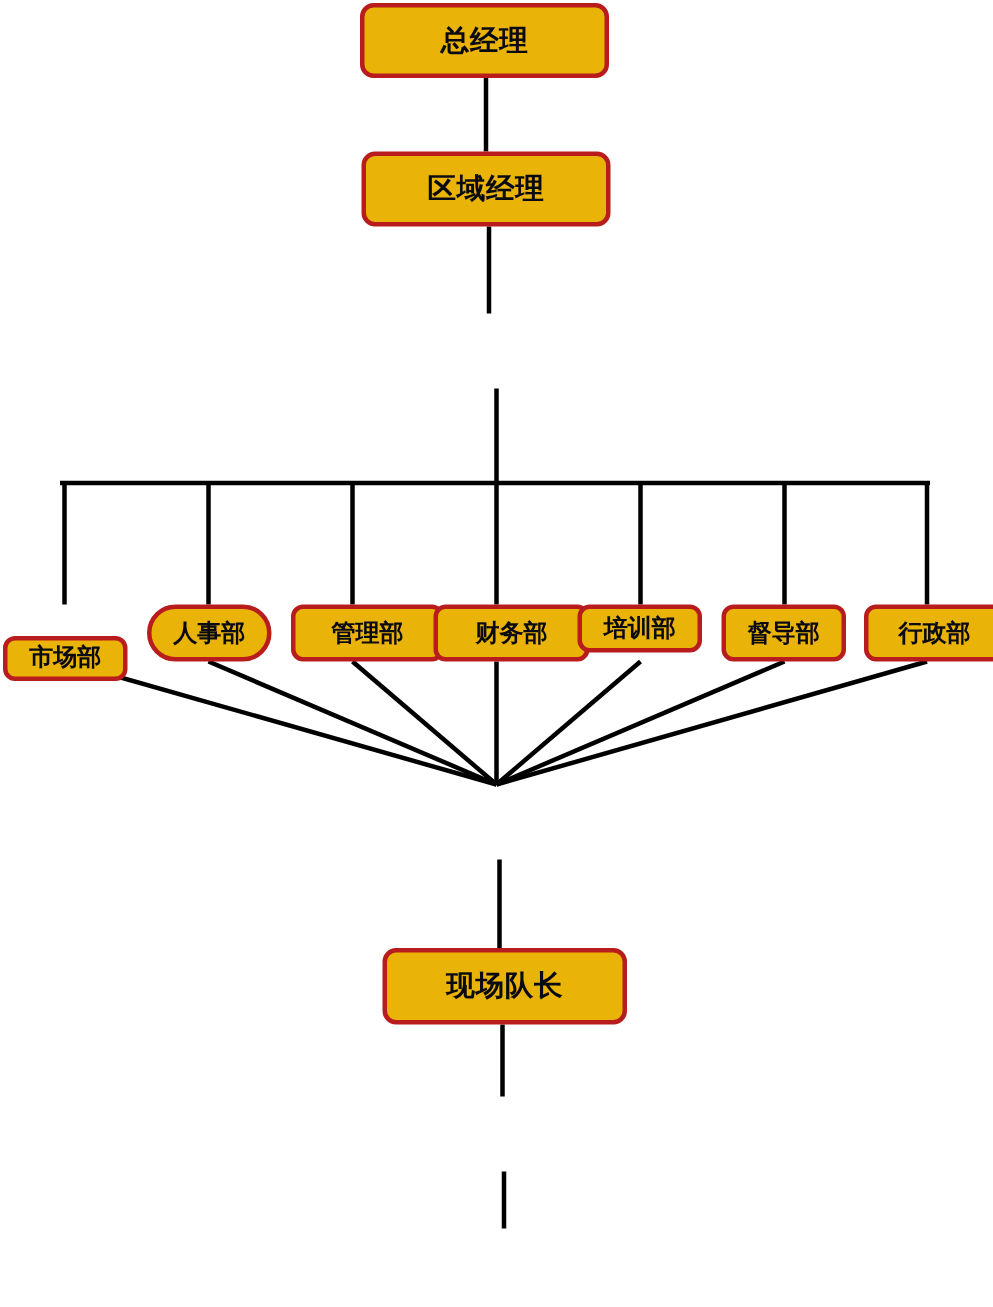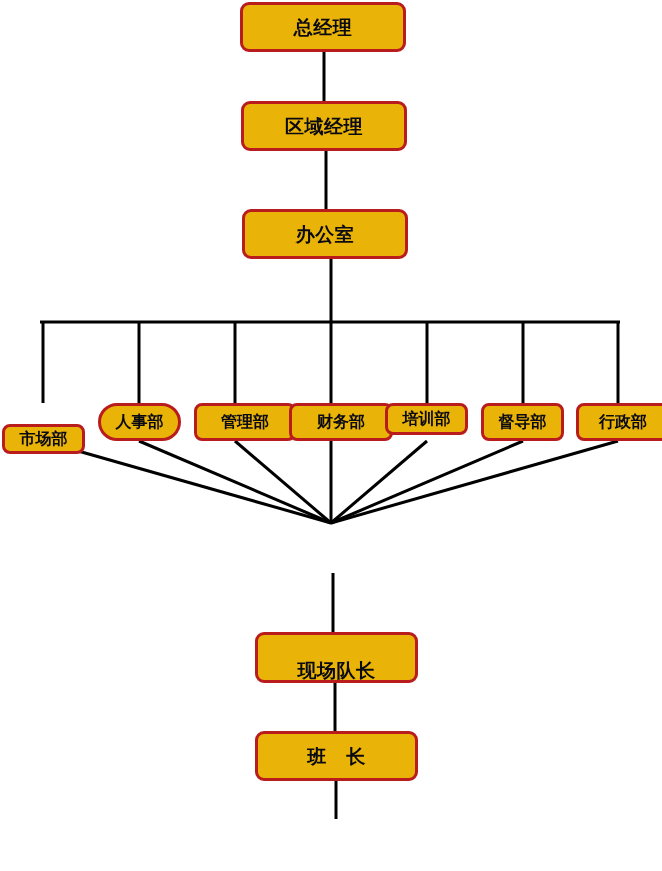--- a/index.html
+++ b/index.html
@@ -92,37 +92,31 @@
   </svg>
 
   <div class="org-node level-exec" style="left: 240px; top: 2px; width: 166px; height: 50px;">
     <span>总经理</span>
   </div>
 
   <div class="org-node level-exec" style="left: 241px; top: 101px; width: 166px; height: 50px;">
     <span>区域经理</span>
   </div>
 
-  <div class="org-node level-exec" style="left: 242px; top: 209px; width: 166px; height: 50px;">
-    <span>办公室</span>
-  </div>
 
   <div id="department-row">
       <div class="org-node level-dept" style="left: 2px; top: 424px; width: 83px; height: 30px; font-family: Liberation Serif, serif;"><span>市场部</span></div>
       <div class="org-node level-dept" style="left: 98px; top: 403px; width: 83px; height: 38px; border-radius: 19px;"><span>人事部</span></div>
       <div class="org-node level-dept" style="left: 194px; top: 403px; width: 102px; height: 38px;"><span>管理部</span></div>
       <div class="org-node level-dept" style="left: 289px; top: 403px; width: 104px; height: 38px;"><span>财务部</span></div>
       <div class="org-node level-dept" style="left: 385px; top: 403px; width: 83px; height: 32px;"><span>培训部</span></div>
       <div class="org-node level-dept" style="left: 481px; top: 403px; width: 83px; height: 38px; align-items: center;"><span>督导部</span></div>
       <div class="org-node level-dept" style="left: 576px; top: 403px; width: 94px; height: 38px;"><span>行政部</span></div>
     </div>
 
 
-  <div class="org-node level-field" style="left: 255px; top: 632px; width: 163px; height: 51px; align-items: flex-end;">
+  <div class="org-node level-field" style="left: 255px; top: 632px; width: 163px; height: 51px;">
     <span>现场队长</span>
   </div>
 
-  <div class="org-node level-field" style="left: 255px; top: 731px; width: 163px; height: 50px;">
-    <span>班　长</span>
-  </div>
 
 
 </div>
 
 </body></html>

